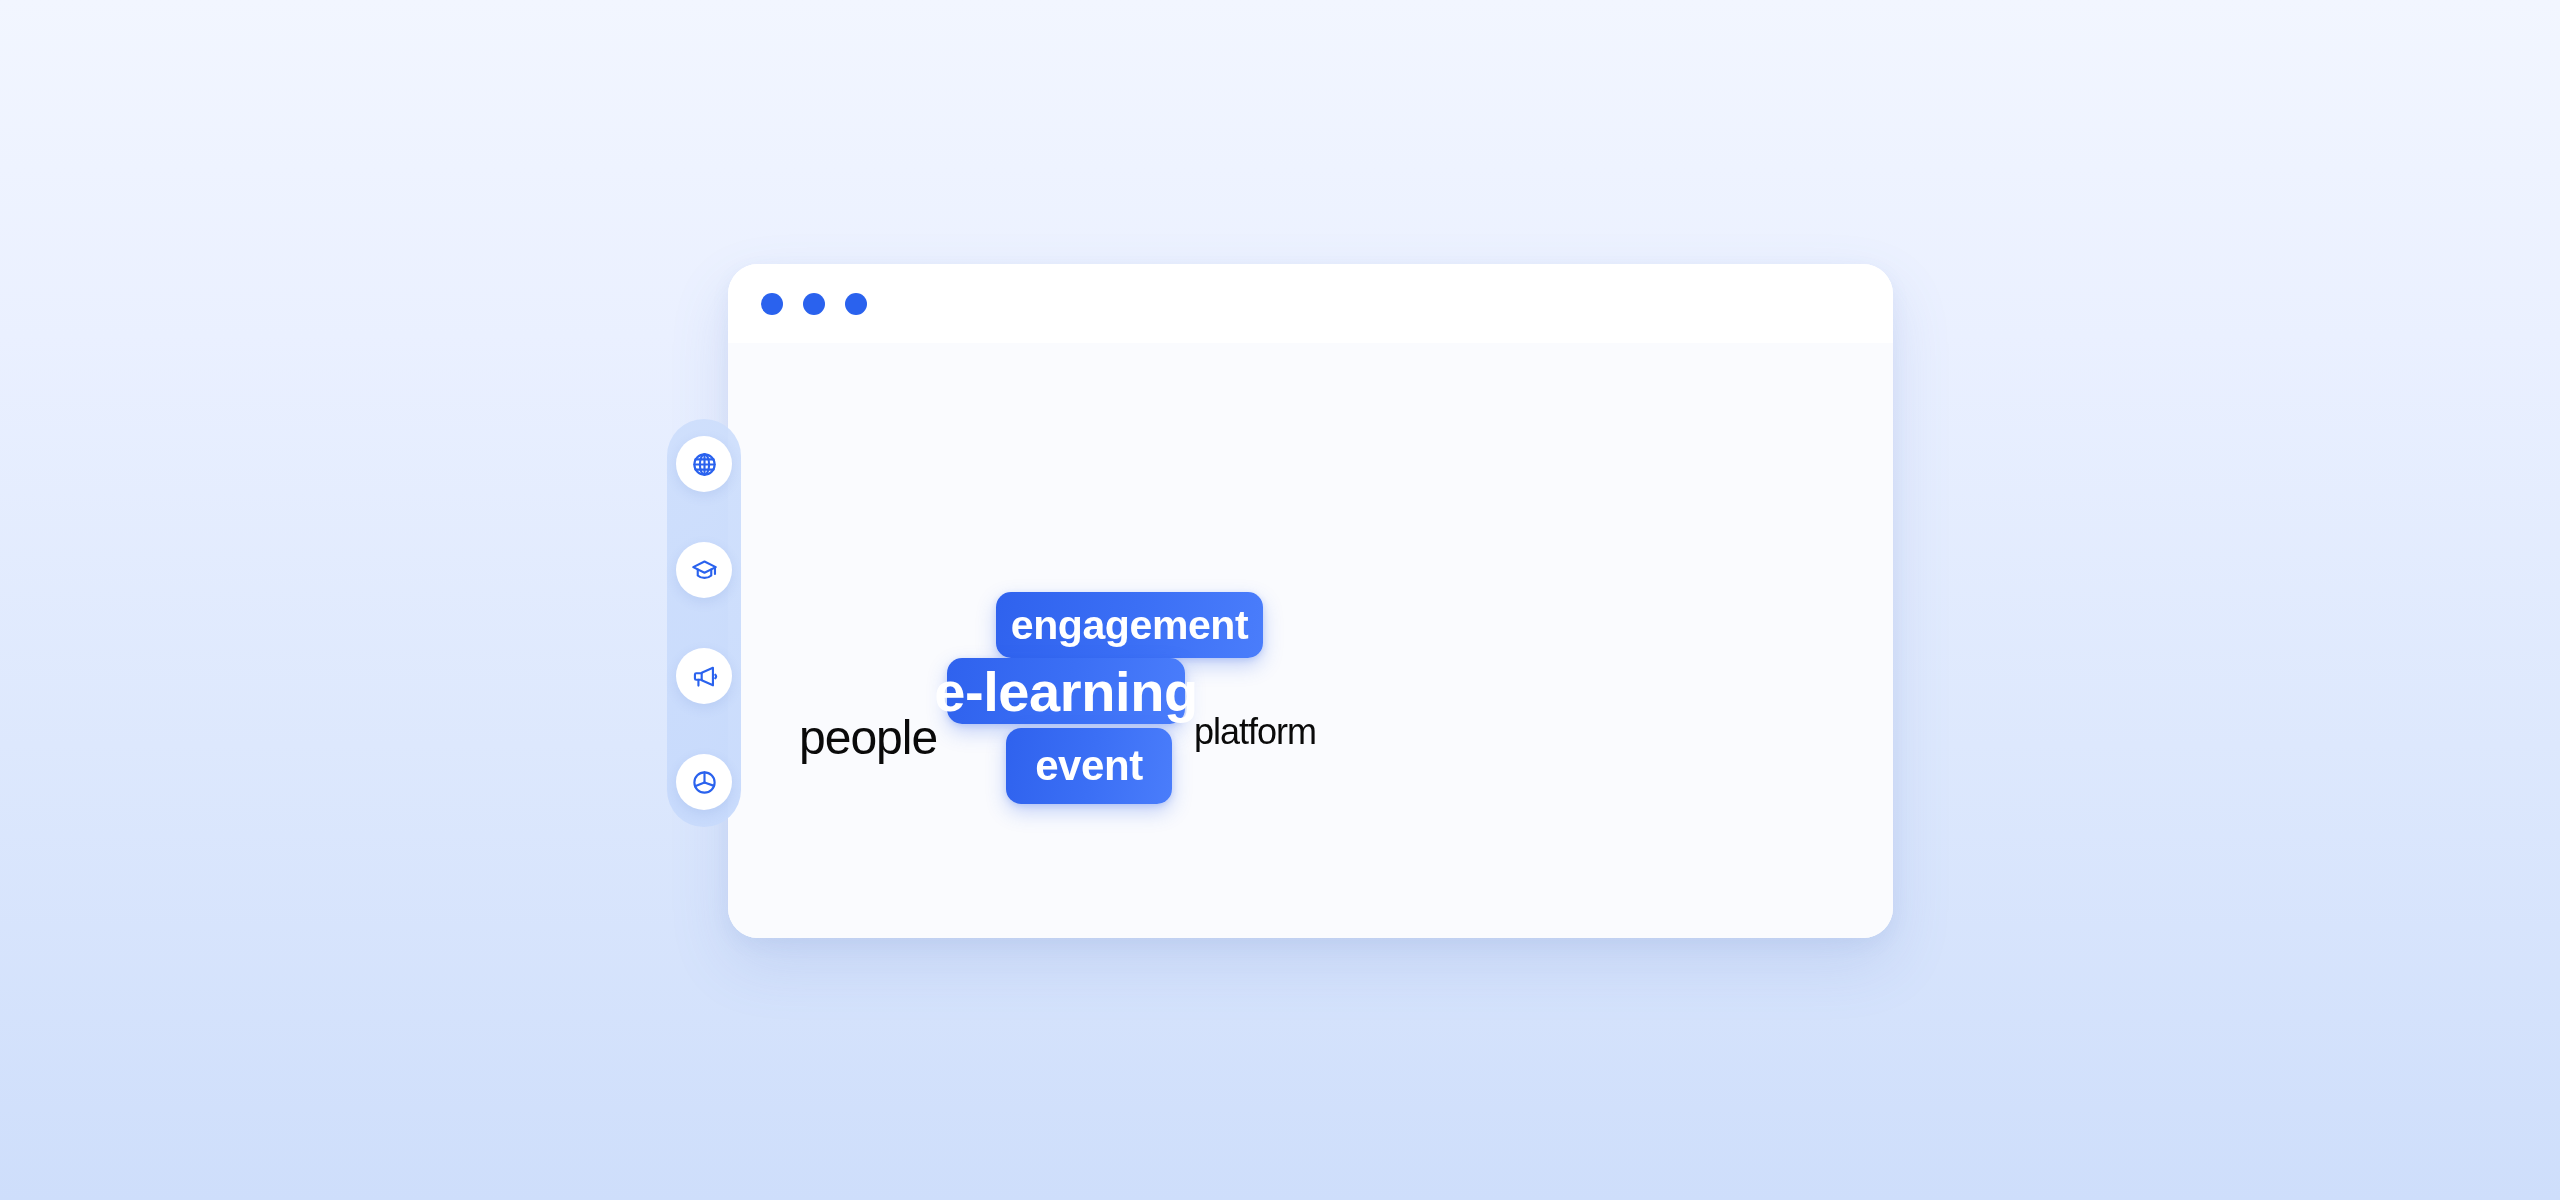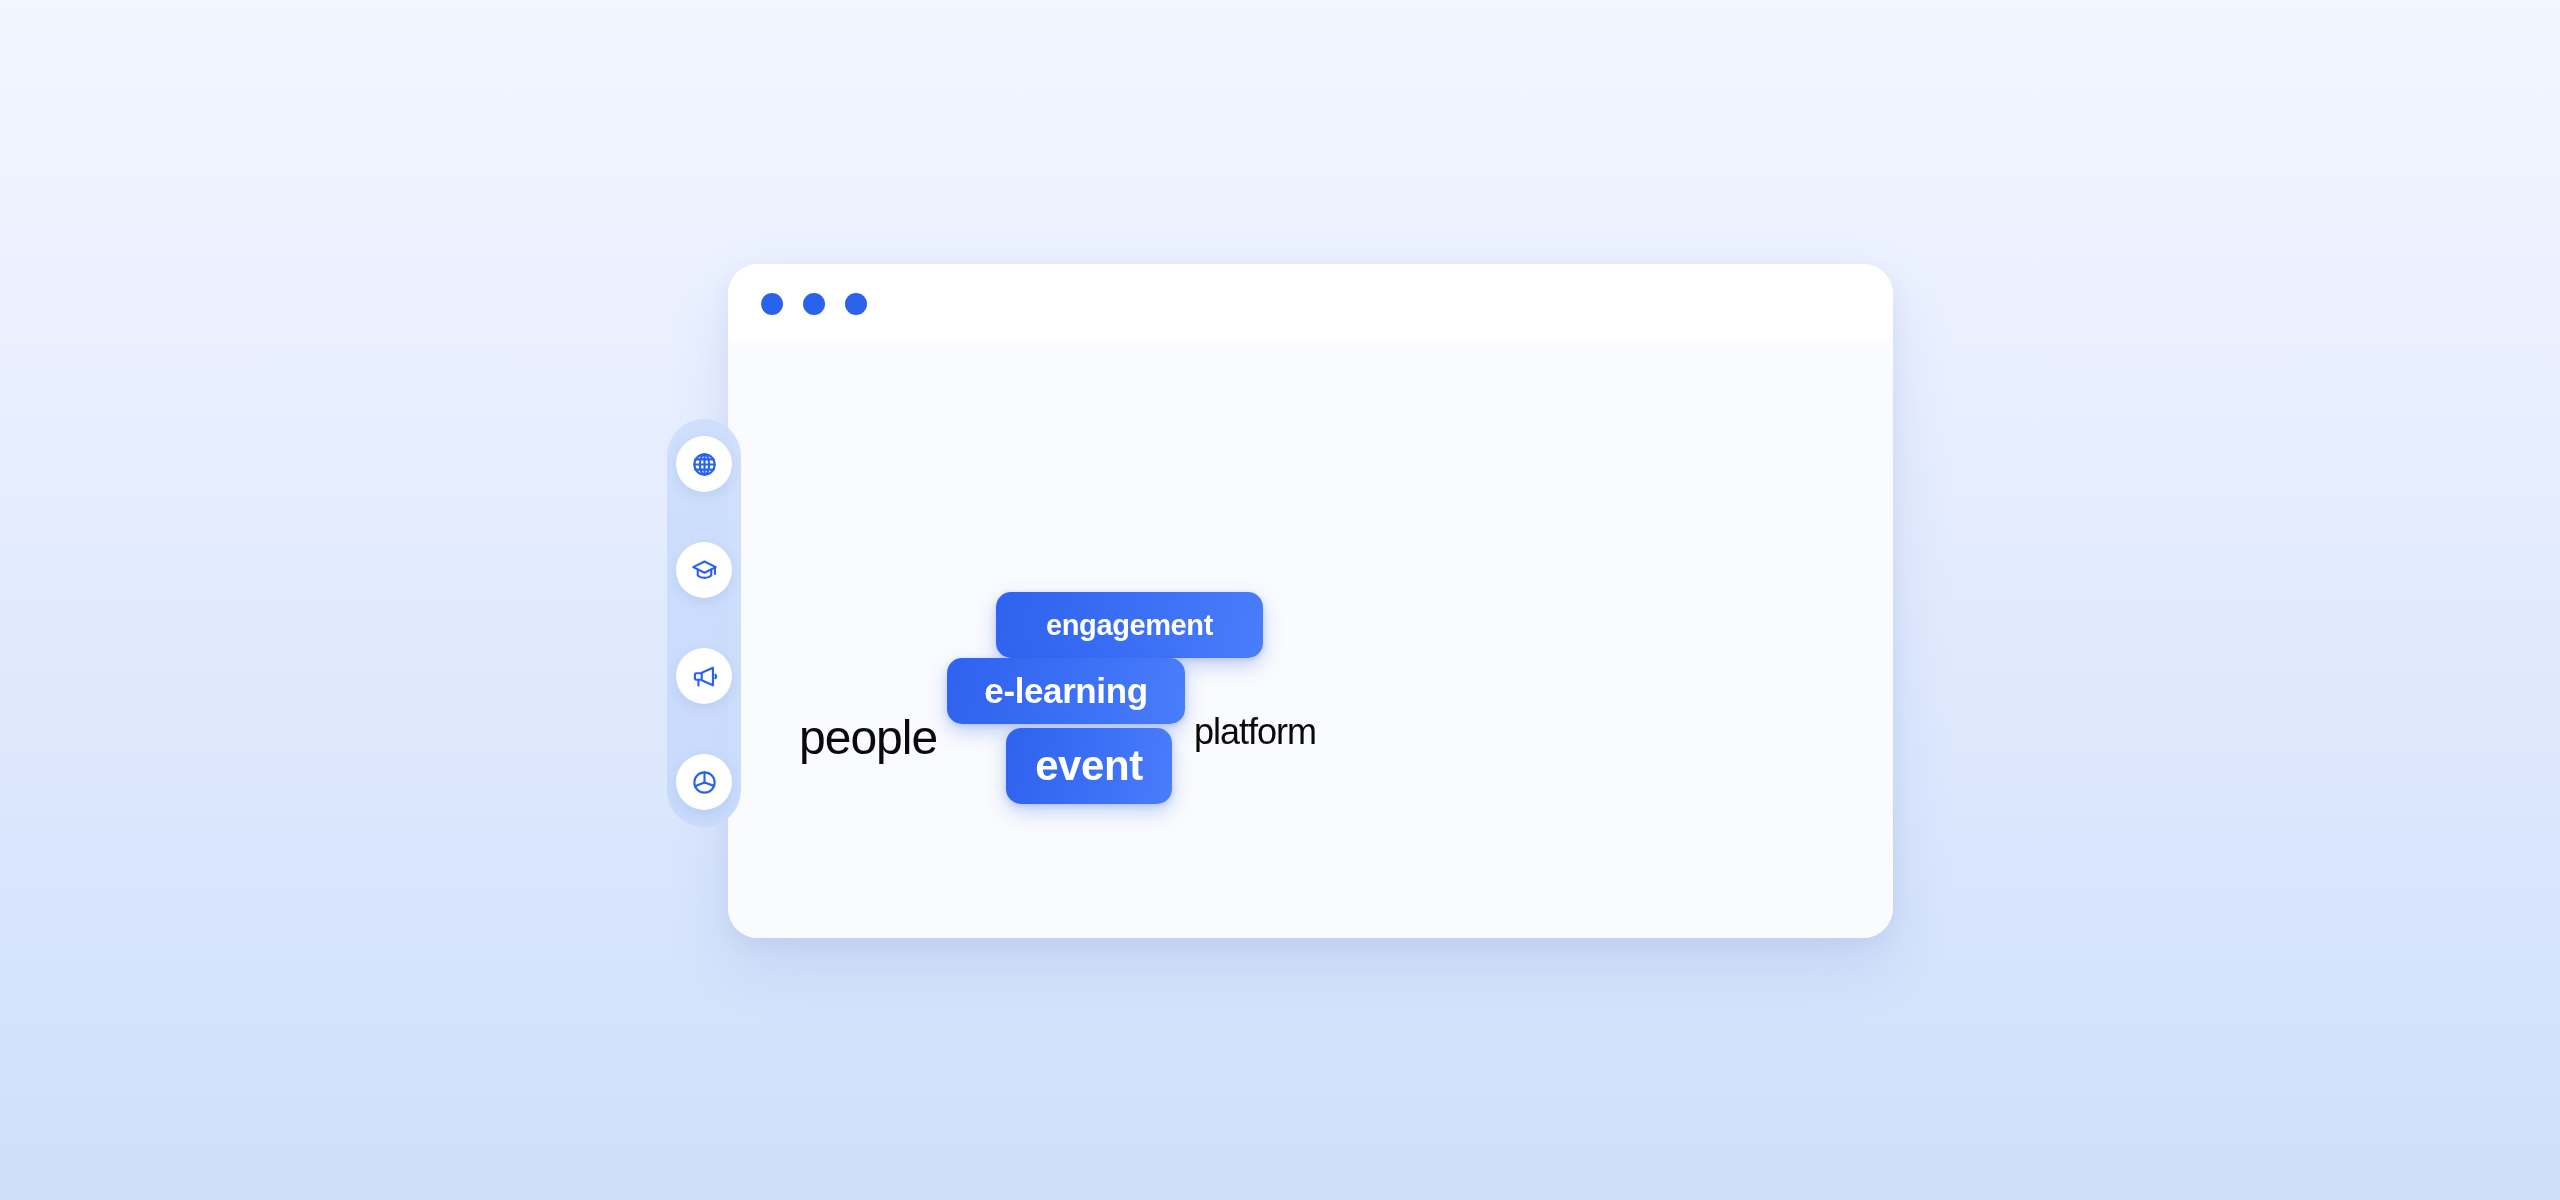--- a/index.html
+++ b/index.html
@@ -133,22 +133,22 @@
   .word-plain {
     position: absolute;
     color: #0a0a0a;
     font-weight: normal;
     letter-spacing: -1px;
     white-space: nowrap;
     line-height: 1;
   }
 
   
-  #pill-engagement { left: 268px;  top: 328px; width: 267px; height: 66px;  font-size: 29px; text-align: center; }
-  #pill-elearning  { left: 219px;  top: 394px; width: 238px; height: 66px;  font-size: 35px; }
+  #pill-engagement { left: 268px;  top: 328px; width: 267px; height: 66px;  font-size: 41px; text-align: center; }
+  #pill-elearning  { left: 219px;  top: 394px; width: 238px; height: 66px;  font-size: 56px; }
   #pill-event      { left: 278px;  top: 464px; width: 166px; height: 76px;  font-size: 42px; }
   #pill-evaluation { left: 238px;  top: 533px; width: 249px; height: 68px;  font-size: 44px; }
 
   #word-people   { left: 71px;  top: 450px; font-size: 48px; }
   #word-platform { left: 466px; top: 450px; font-size: 36px; }
 </style>
 </head>
 <body>
 
 <div id="stage">

